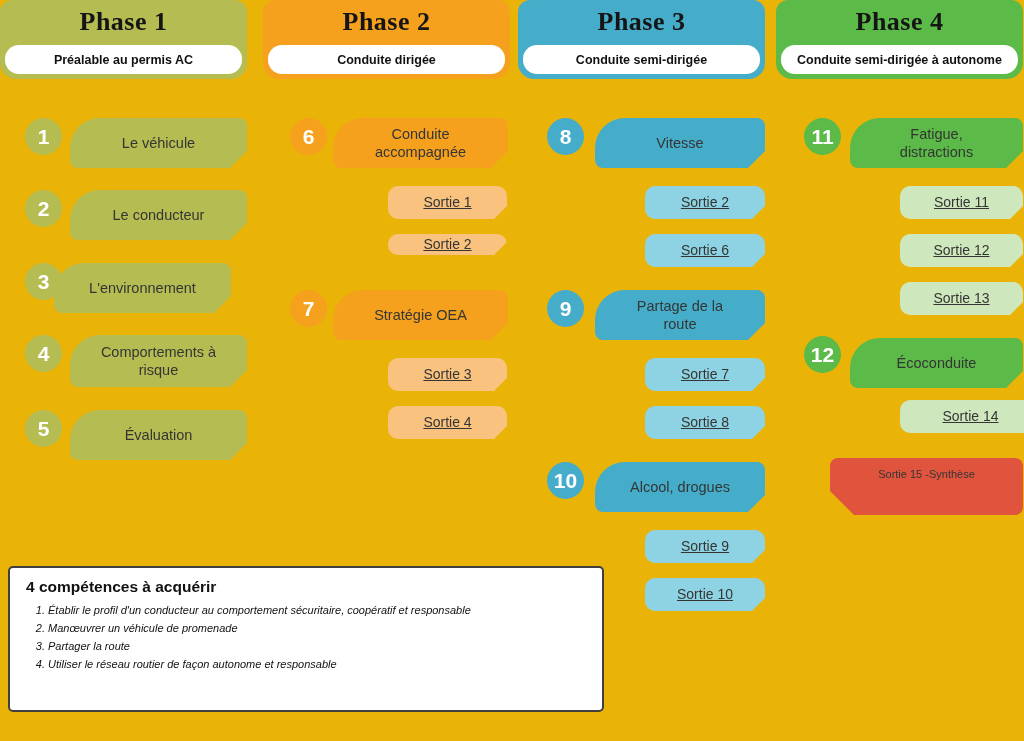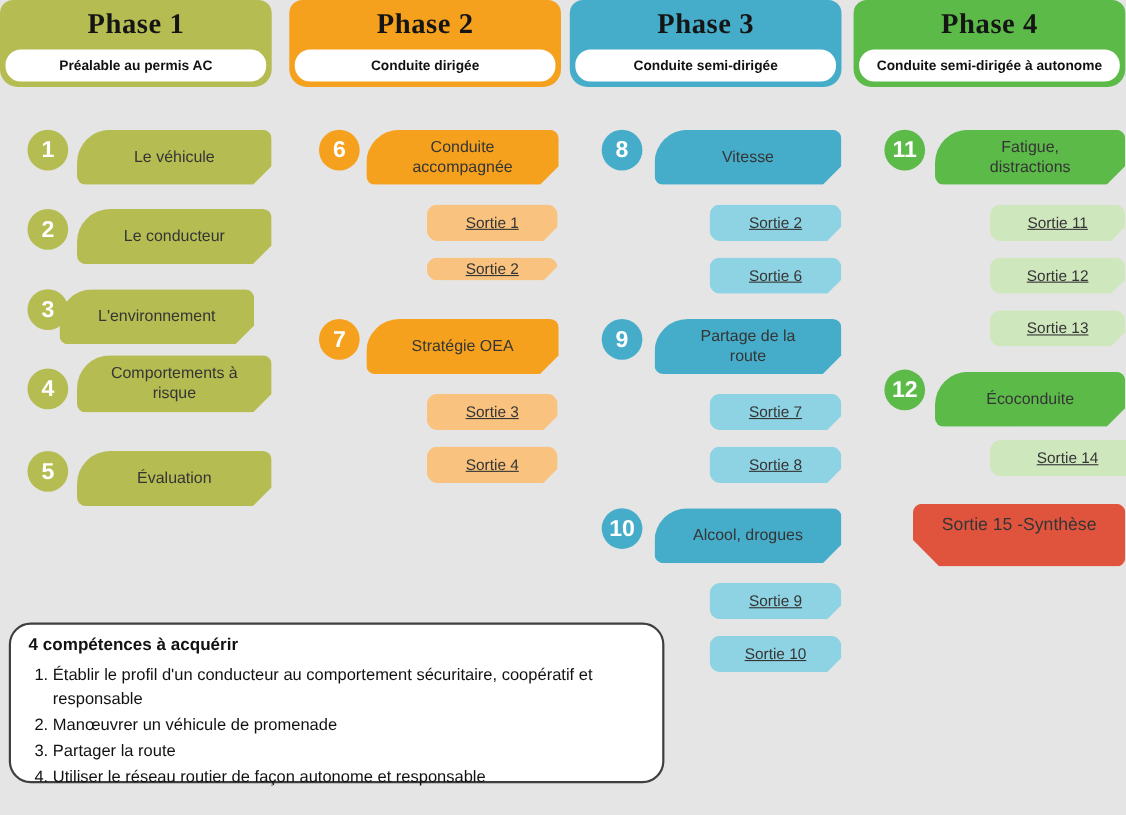--- a/index.html
+++ b/index.html
@@ -1,17 +1,17 @@
 <!DOCTYPE html>
 <html><head>
 <meta charset="utf-8">
 <style>
   html,body{margin:0;padding:0;background:#fff;}
   #canvas{
-    position:relative;width:1024px;height:741px;background:#e5e5e5;
+    position:relative;width:1024px;height:741px;background:#eab308;
     font-family:"Liberation Sans",sans-serif;overflow:hidden;
   }
   
   .hdr{position:absolute;top:0;height:79px;border-radius:12px 12px 16px 16px;}
   .hdr-title{
     text-align:center;font-family:"Liberation Serif",serif;font-weight:bold;
     font-size:26px;color:#151515;padding-top:7px;letter-spacing:.5px;
   }
   .hdr-pill{
     position:absolute;left:5px;right:5px;bottom:5px;height:29px;background:#fff;
@@ -34,42 +34,42 @@
     border-radius:30px 8px 0 8px;
     clip-path:polygon(0 0,100% 0,100% calc(100% - 17px),calc(100% - 17px) 100%,0 100%);
   }
   .sortie{
     font-size:14px;padding:0 8px;
     border-radius:10px 10px 0 10px;
     clip-path:polygon(0 0,100% 0,100% calc(100% - 13px),calc(100% - 13px) 100%,0 100%);
     text-decoration:underline;
   }
   .synthesis{
-    font-size:16px;padding:10px 14px 0 14px;
+    font-size:11px;padding:10px 14px 0 14px;
     align-items:flex-start;
     border-radius:8px 8px 8px 0;
     clip-path:polygon(0 0,100% 0,100% 100%,24px 100%,0 calc(100% - 24px));
   }
   
   .c-olive{background:#b5bc51;}
   .c-orange{background:#f5a11d;}
   .c-orange-l{background:#f9c27e;}
   .c-blue{background:#45adca;}
   .c-blue-l{background:#8ed3e3;}
   .c-green{background:#5bba48;}
   .c-green-l{background:#cfe7bd;}
   .c-red{background:#e0543e;}
   
   .comp{
     position:absolute;left:8px;top:566px;width:596px;height:146px;
-    border:2px solid #3f3f3f;border-radius:20px;background:#fff;
+    border:2px solid #3f3f3f;border-radius:5px;background:#fff;
     padding:10px 16px;box-sizing:border-box;
   }
   .comp-title{font-weight:bold;font-size:15.5px;color:#111;}
-  .comp ol{margin:7px 0 0 0;padding-left:22px;font-size:15px;color:#111;line-height:1.45;}
+  .comp ol{margin:7px 0 0 0;padding-left:22px;font-size:11px;color:#111;line-height:1.45;font-style:italic;}
   .comp ol li{margin-bottom:2px;}
 </style>
 </head>
 <body>
 
 <div id="canvas">
 
   <div class="hdr c-olive" style="left:0;width:247px">
     <div class="hdr-title">Phase 1</div>
     <div class="hdr-pill">Préalable au permis AC</div>
@@ -90,21 +90,21 @@
   <div class="circle c-olive" style="left:25px;top:118px">1</div>
   <div class="box topic c-olive" style="left:70px;top:118px;width:177px;height:50px">Le véhicule</div>
 
   <div class="circle c-olive" style="left:25px;top:190px">2</div>
   <div class="box topic c-olive" style="left:70px;top:190px;width:177px;height:50px">Le conducteur</div>
 
   <div class="circle c-olive" style="left:25px;top:263px">3</div>
   <div class="box topic c-olive" style="left:54px;top:263px;width:177px;height:50px">L'environnement</div>
 
   <div class="circle c-olive" style="left:25px;top:335px">4</div>
-  <div class="box topic c-olive" style="left:70px;top:323px;width:177px;height:52px">Comportements à risque</div>
+  <div class="box topic c-olive" style="left:70px;top:335px;width:177px;height:52px">Comportements à risque</div>
 
   <div class="circle c-olive" style="left:25px;top:410px">5</div>
   <div class="box topic c-olive" style="left:70px;top:410px;width:177px;height:50px">Évaluation</div>
 
   <div class="circle c-orange" style="left:290px;top:118px">6</div>
   <div class="box topic c-orange" style="left:333px;top:118px;width:175px;height:50px">Conduite accompagnée</div>
 
   <div class="box sortie c-orange-l" style="left:388px;top:186px;width:119px;height:33px">Sortie 1</div>
   <div class="box sortie c-orange-l" style="left:388px;top:234px;width:119px;height:21px">Sortie 2</div>
 

